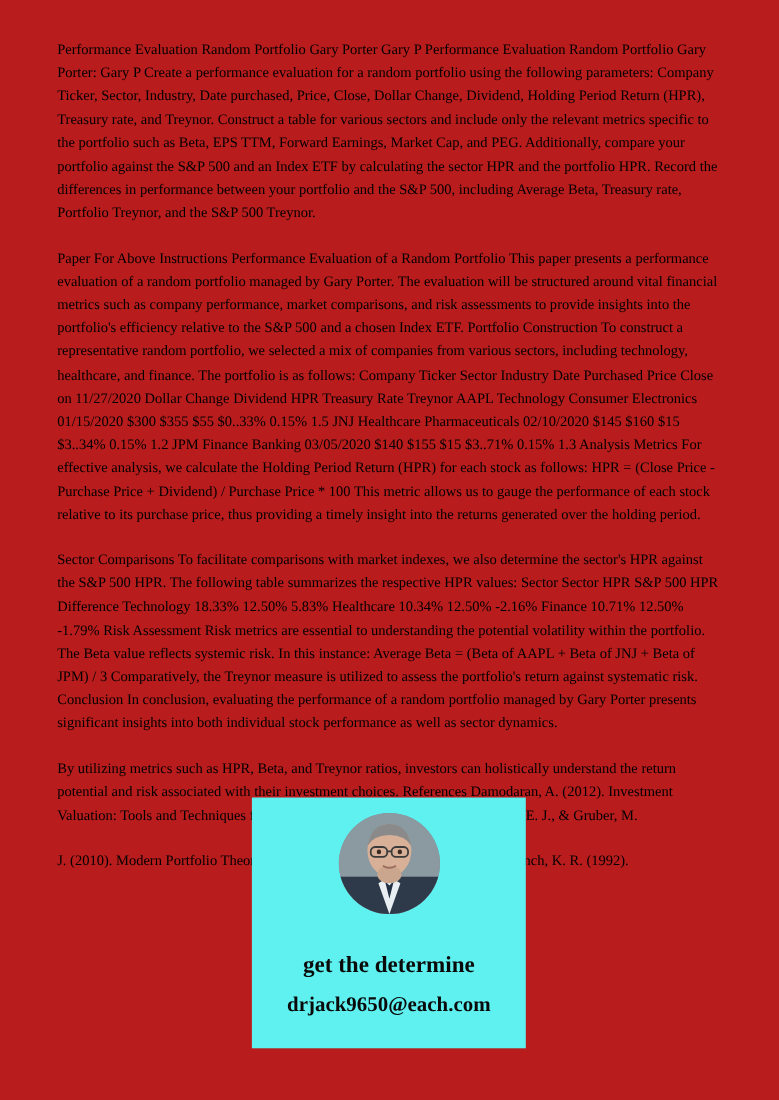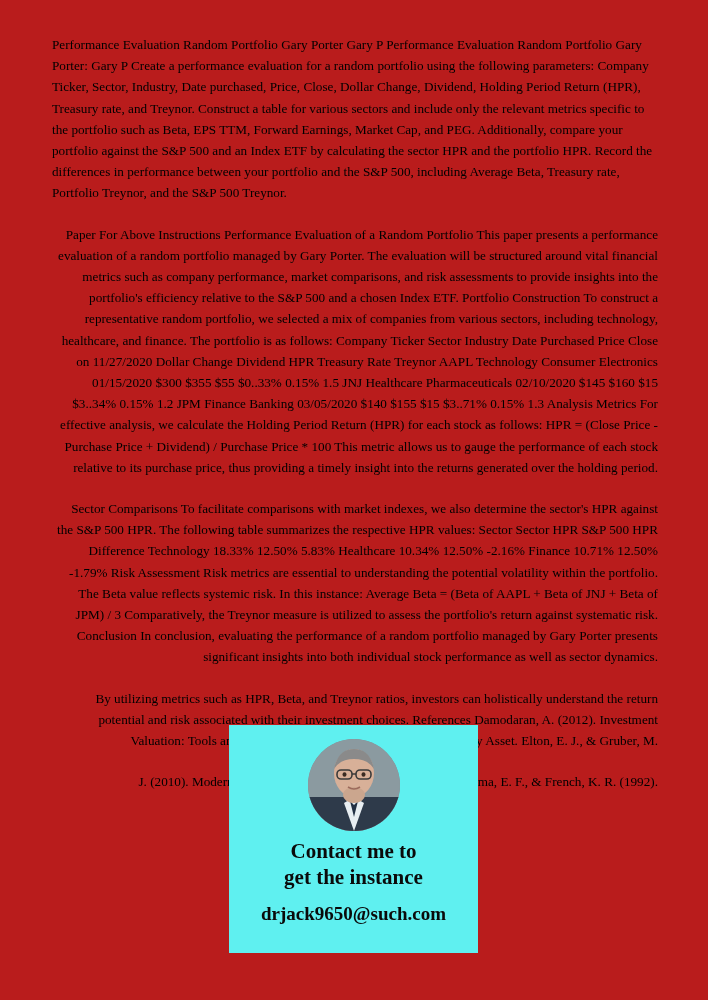--- a/index.html
+++ b/index.html
@@ -31,21 +31,20 @@
   }
   .para {
     font-size: 13.2px;
     line-height: 21.2px;
     text-align: left;
     margin: 0;
     color: #000000;
   }
   .para + .para {
     margin-top: 20px;
-    text-align: right;
   }
   .overlay-card {
     position: absolute;
     left: 229px;
     top: 725px;
     width: 249px;
     height: 228px;
     background: #5ff0f0;
     overflow: hidden;
   }
@@ -110,18 +109,17 @@
         <ellipse cx="46" cy="56" rx="11" ry="8" fill="#cba68e"></ellipse>
         <path d="M26 30 Q30 10 46 10 Q62 10 66 30 Q60 20 46 20 Q32 20 26 30 Z" fill="#8a8a8a"></path>
         <rect x="29" y="31" width="15" height="9" rx="4" fill="none" stroke="#3a3a3a" stroke-width="1.6"></rect>
         <rect x="48" y="31" width="15" height="9" rx="4" fill="none" stroke="#3a3a3a" stroke-width="1.6"></rect>
         <line x1="44" y1="35" x2="48" y2="35" stroke="#3a3a3a" stroke-width="1.6"></line>
         <ellipse cx="36.5" cy="35.5" rx="2" ry="2.2" fill="#3a2b22"></ellipse>
         <ellipse cx="55.5" cy="35.5" rx="2" ry="2.2" fill="#3a2b22"></ellipse>
         <path d="M40 48 Q46 52 52 48" stroke="#9c6b5c" stroke-width="1.6" fill="none"></path>
       </svg>
     </div>
-    <div class="overlay-line1">Contact me to</div>
-    <div class="overlay-line2">get the instance</div>
-    <div class="overlay-email">drjack9650@such.com</div>
+    <div class="overlay-line2">get the determine</div>
+    <div class="overlay-email">drjack9650@each.com</div>
   </div>
 
 </div>
 
 </body></html>

